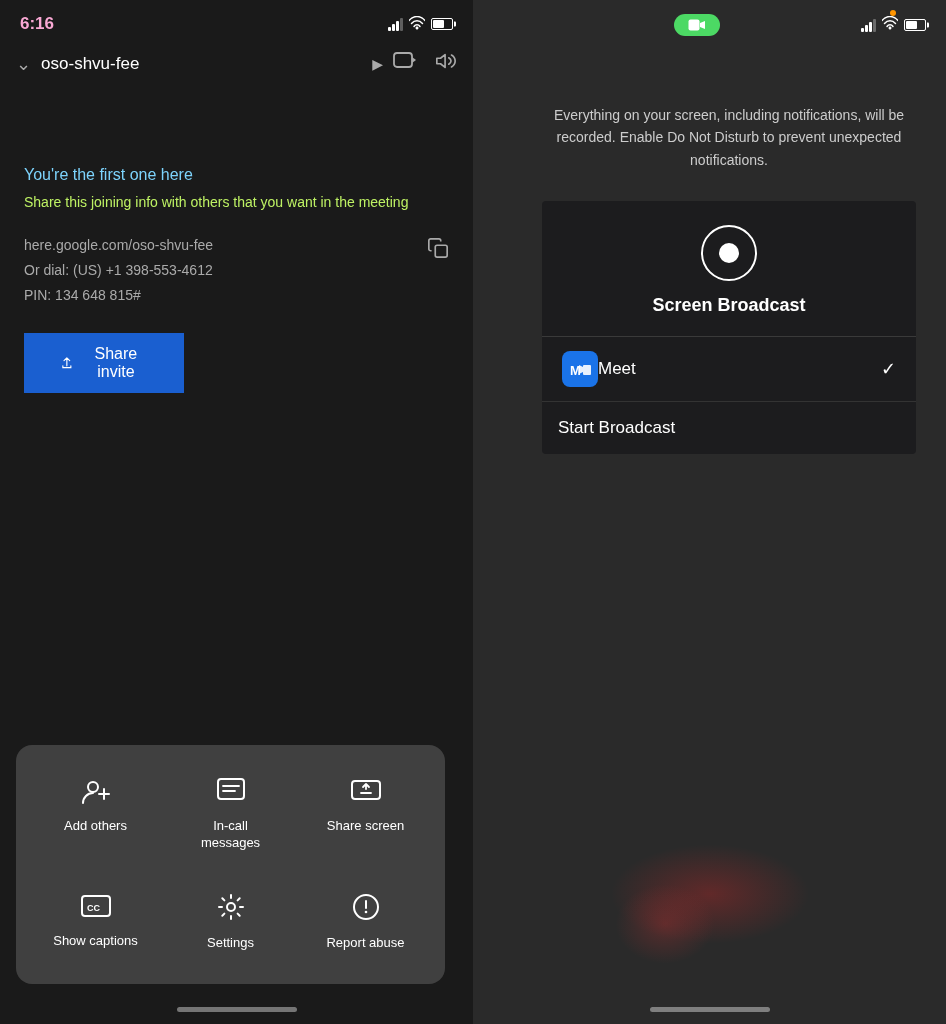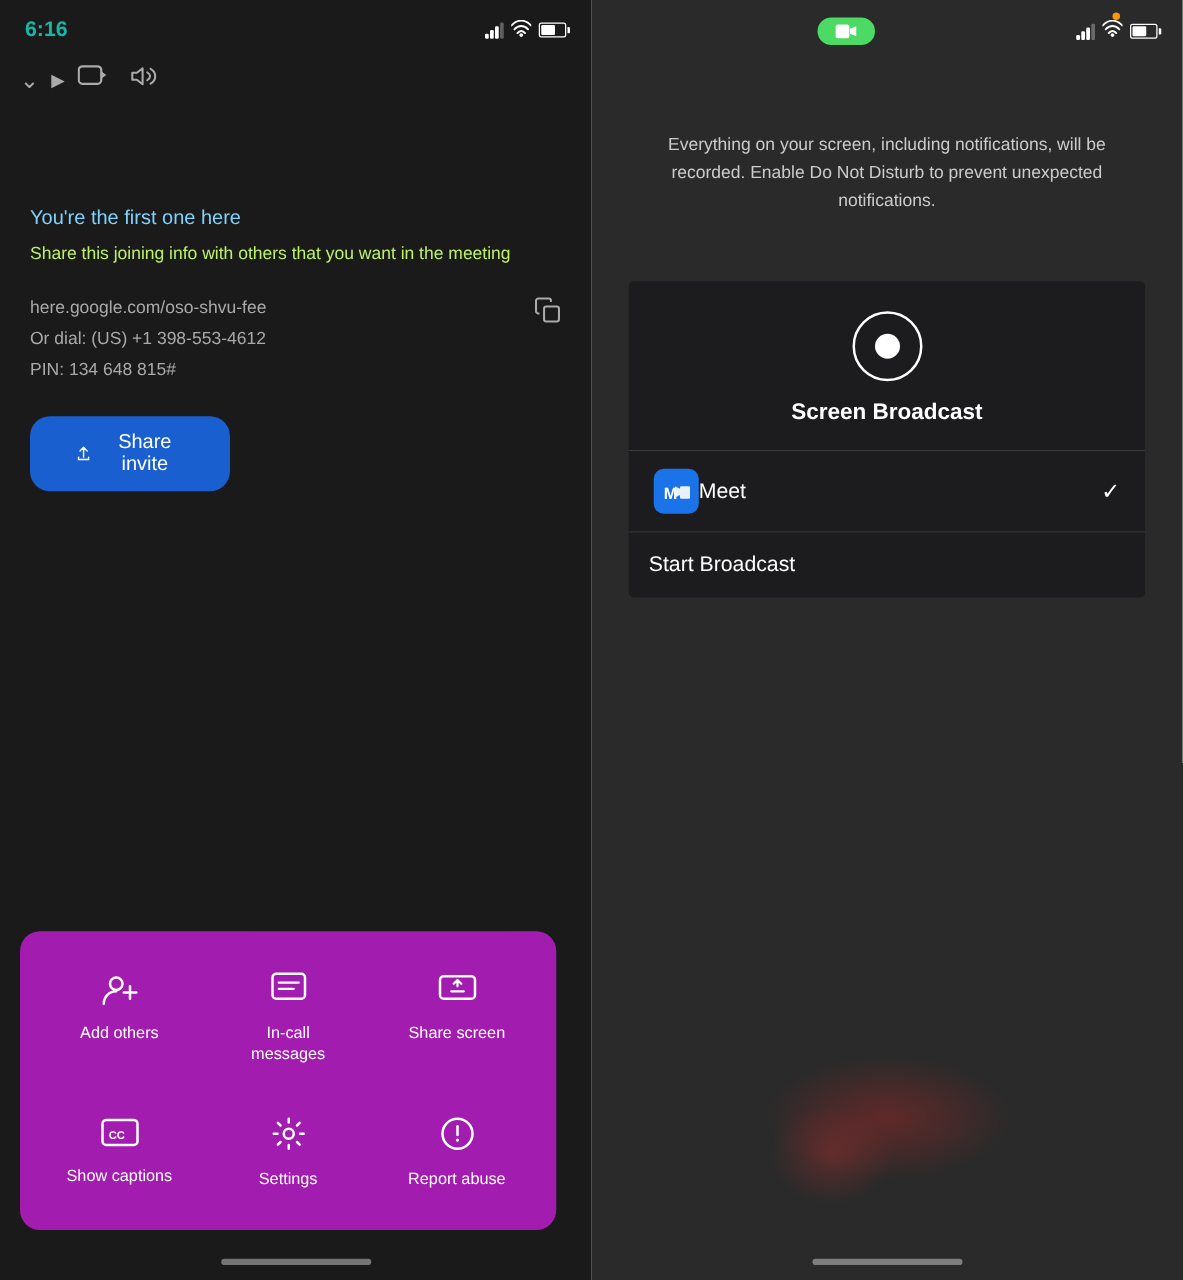--- a/index.html
+++ b/index.html
@@ -20,21 +20,21 @@
       flex-direction: column;
       position: relative;
     }
 
     
     .status-bar-left {
       display: flex;
       align-items: center;
       justify-content: space-between;
       padding: 14px 20px 8px 20px;
-      color: #14b8a6;
+      color: #f9a8d4;
       font-size: 17px;
       font-weight: 600;
     }
     .status-time { font-size: 17px; font-weight: 700; }
     .status-icons-right { display: flex; align-items: center; gap: 6px; }
     .signal-icon { display: flex; align-items: flex-end; gap: 1px; }
     .signal-bar { background: white; width: 3px; border-radius: 1px; }
     .wifi-icon { font-size: 14px; }
     .battery-icon {
       width: 22px; height: 12px; border: 1.5px solid white; border-radius: 2px;
@@ -87,32 +87,32 @@
     .copy-icon { color: #aaa; font-size: 22px; margin-top: 4px; }
 
     
     .share-invite-btn {
       display: flex;
       align-items: center;
       gap: 10px;
       background: #1a5fd0;
       color: white;
       border: none;
-      border-radius: 16px;
+      border-radius: 0;
       padding: 12px 36px;
       font-size: 16px;
       font-weight: 500;
       cursor: pointer;
       margin-top: 24px;
       width: 160px;
     }
 
     
     .bottom-menu {
-      background: #a21caf;
+      background: #404040;
       border-radius: 16px;
       margin: 0 28px 40px 16px;
       padding: 16px;
     }
     .menu-grid {
       display: grid;
       grid-template-columns: repeat(3, 1fr);
       gap: 8px;
     }
     .menu-item {
@@ -132,20 +132,21 @@
     }
 
     
     .right-panel {
       width: 473px;
       height: 1024px;
       background: #2a2a2a;
       display: flex;
       flex-direction: column;
       position: relative;
+      padding-left: 39px;
     }
 
     
     .status-bar-right {
       display: flex;
       align-items: center;
       justify-content: space-between;
       padding: 14px 20px 8px 20px;
       color: white;
       font-size: 17px;
@@ -165,21 +166,21 @@
       font-size: 14px;
       text-align: center;
       line-height: 1.6;
       padding: 60px 40px 30px 40px;
     }
 
     
     .broadcast-card {
       background: #1c1c1e;
       border-radius: 4px;
-      margin: 24px 30px;
+      margin: 0 30px;
       overflow: hidden;
     }
     .broadcast-header {
       display: flex;
       flex-direction: column;
       align-items: center;
       padding: 24px 20px 20px;
     }
     .record-btn-outer {
       width: 56px; height: 56px;
@@ -302,20 +303,21 @@
         </svg>
       </span>
       <div class="battery-icon">
         <div class="battery-fill"></div>
       </div>
     </div>
   </div>
 
   <div class="header">
     <span class="chevron-down">⌄</span>
+    <span class="meeting-name">oso-shvu-fee</span>
     <span style="color:#aaa; font-size:14px;">▶</span>
     <div class="header-icons">
       <span style="color:#aaa; font-size:22px;">
         <svg width="24" height="20" viewBox="0 0 24 20" fill="none">
           <rect x="1" y="3" width="18" height="14" rx="3" stroke="#aaa" stroke-width="1.8" fill="none"></rect>
           <polygon points="19,7 23,10 19,13" fill="#aaa"></polygon>
         </svg>
       </span>
       <span style="color:#aaa; font-size:22px;">
         <svg width="22" height="22" viewBox="0 0 24 24" fill="none">

